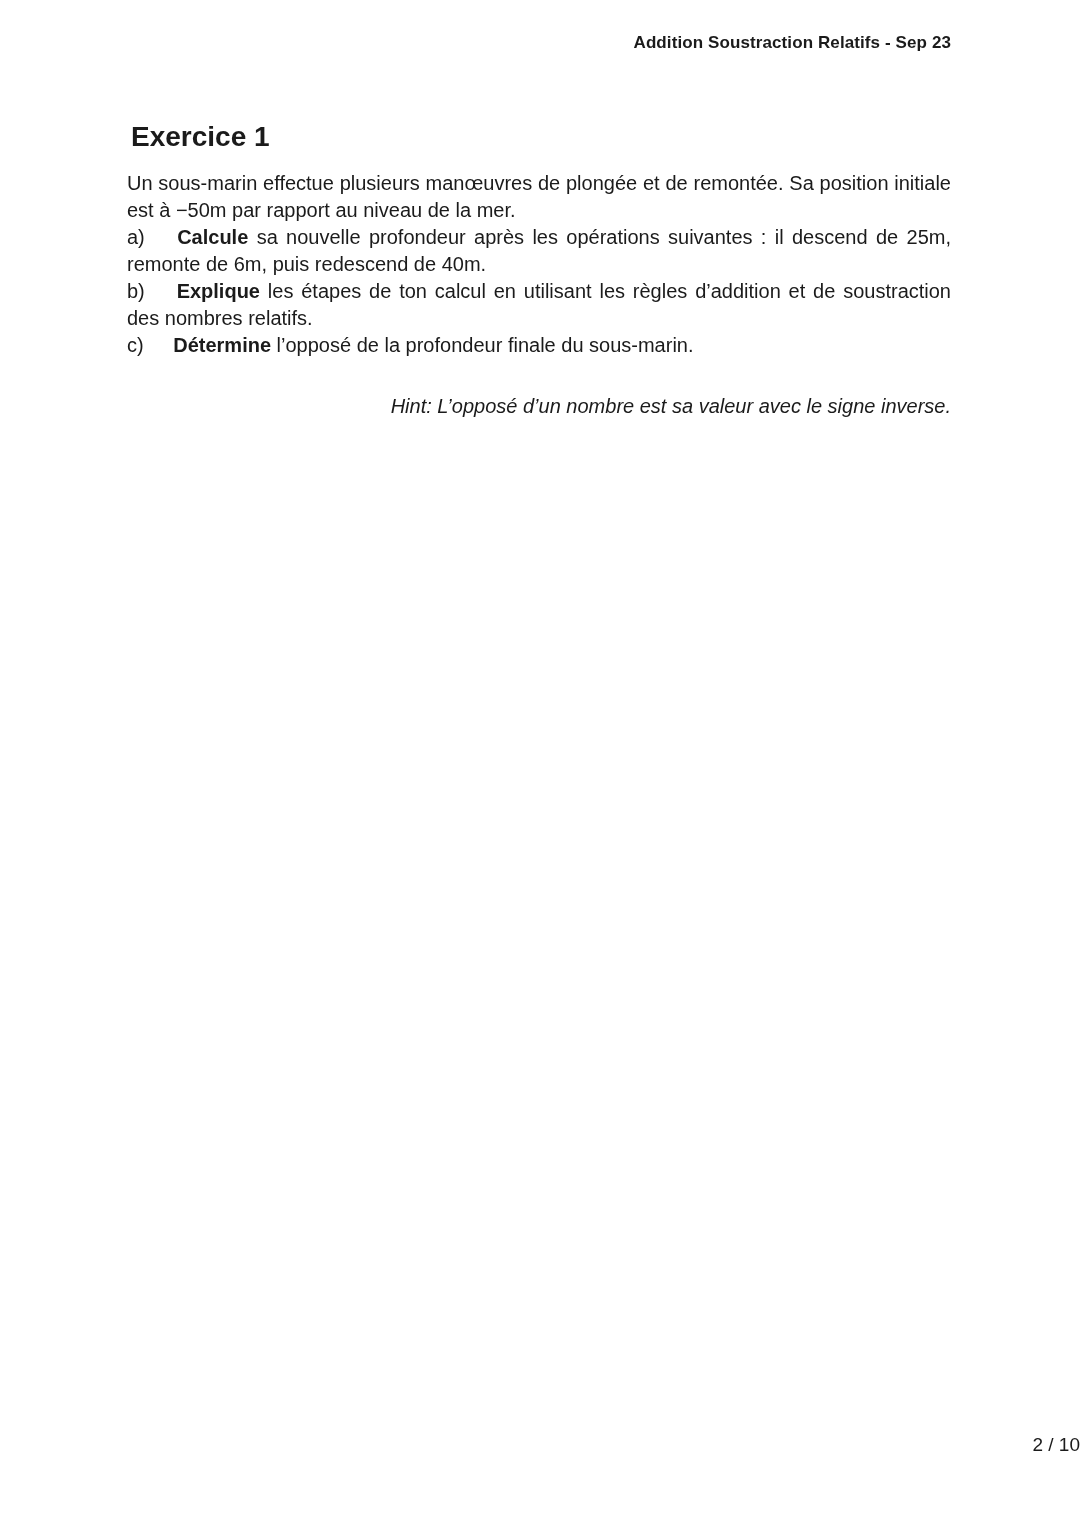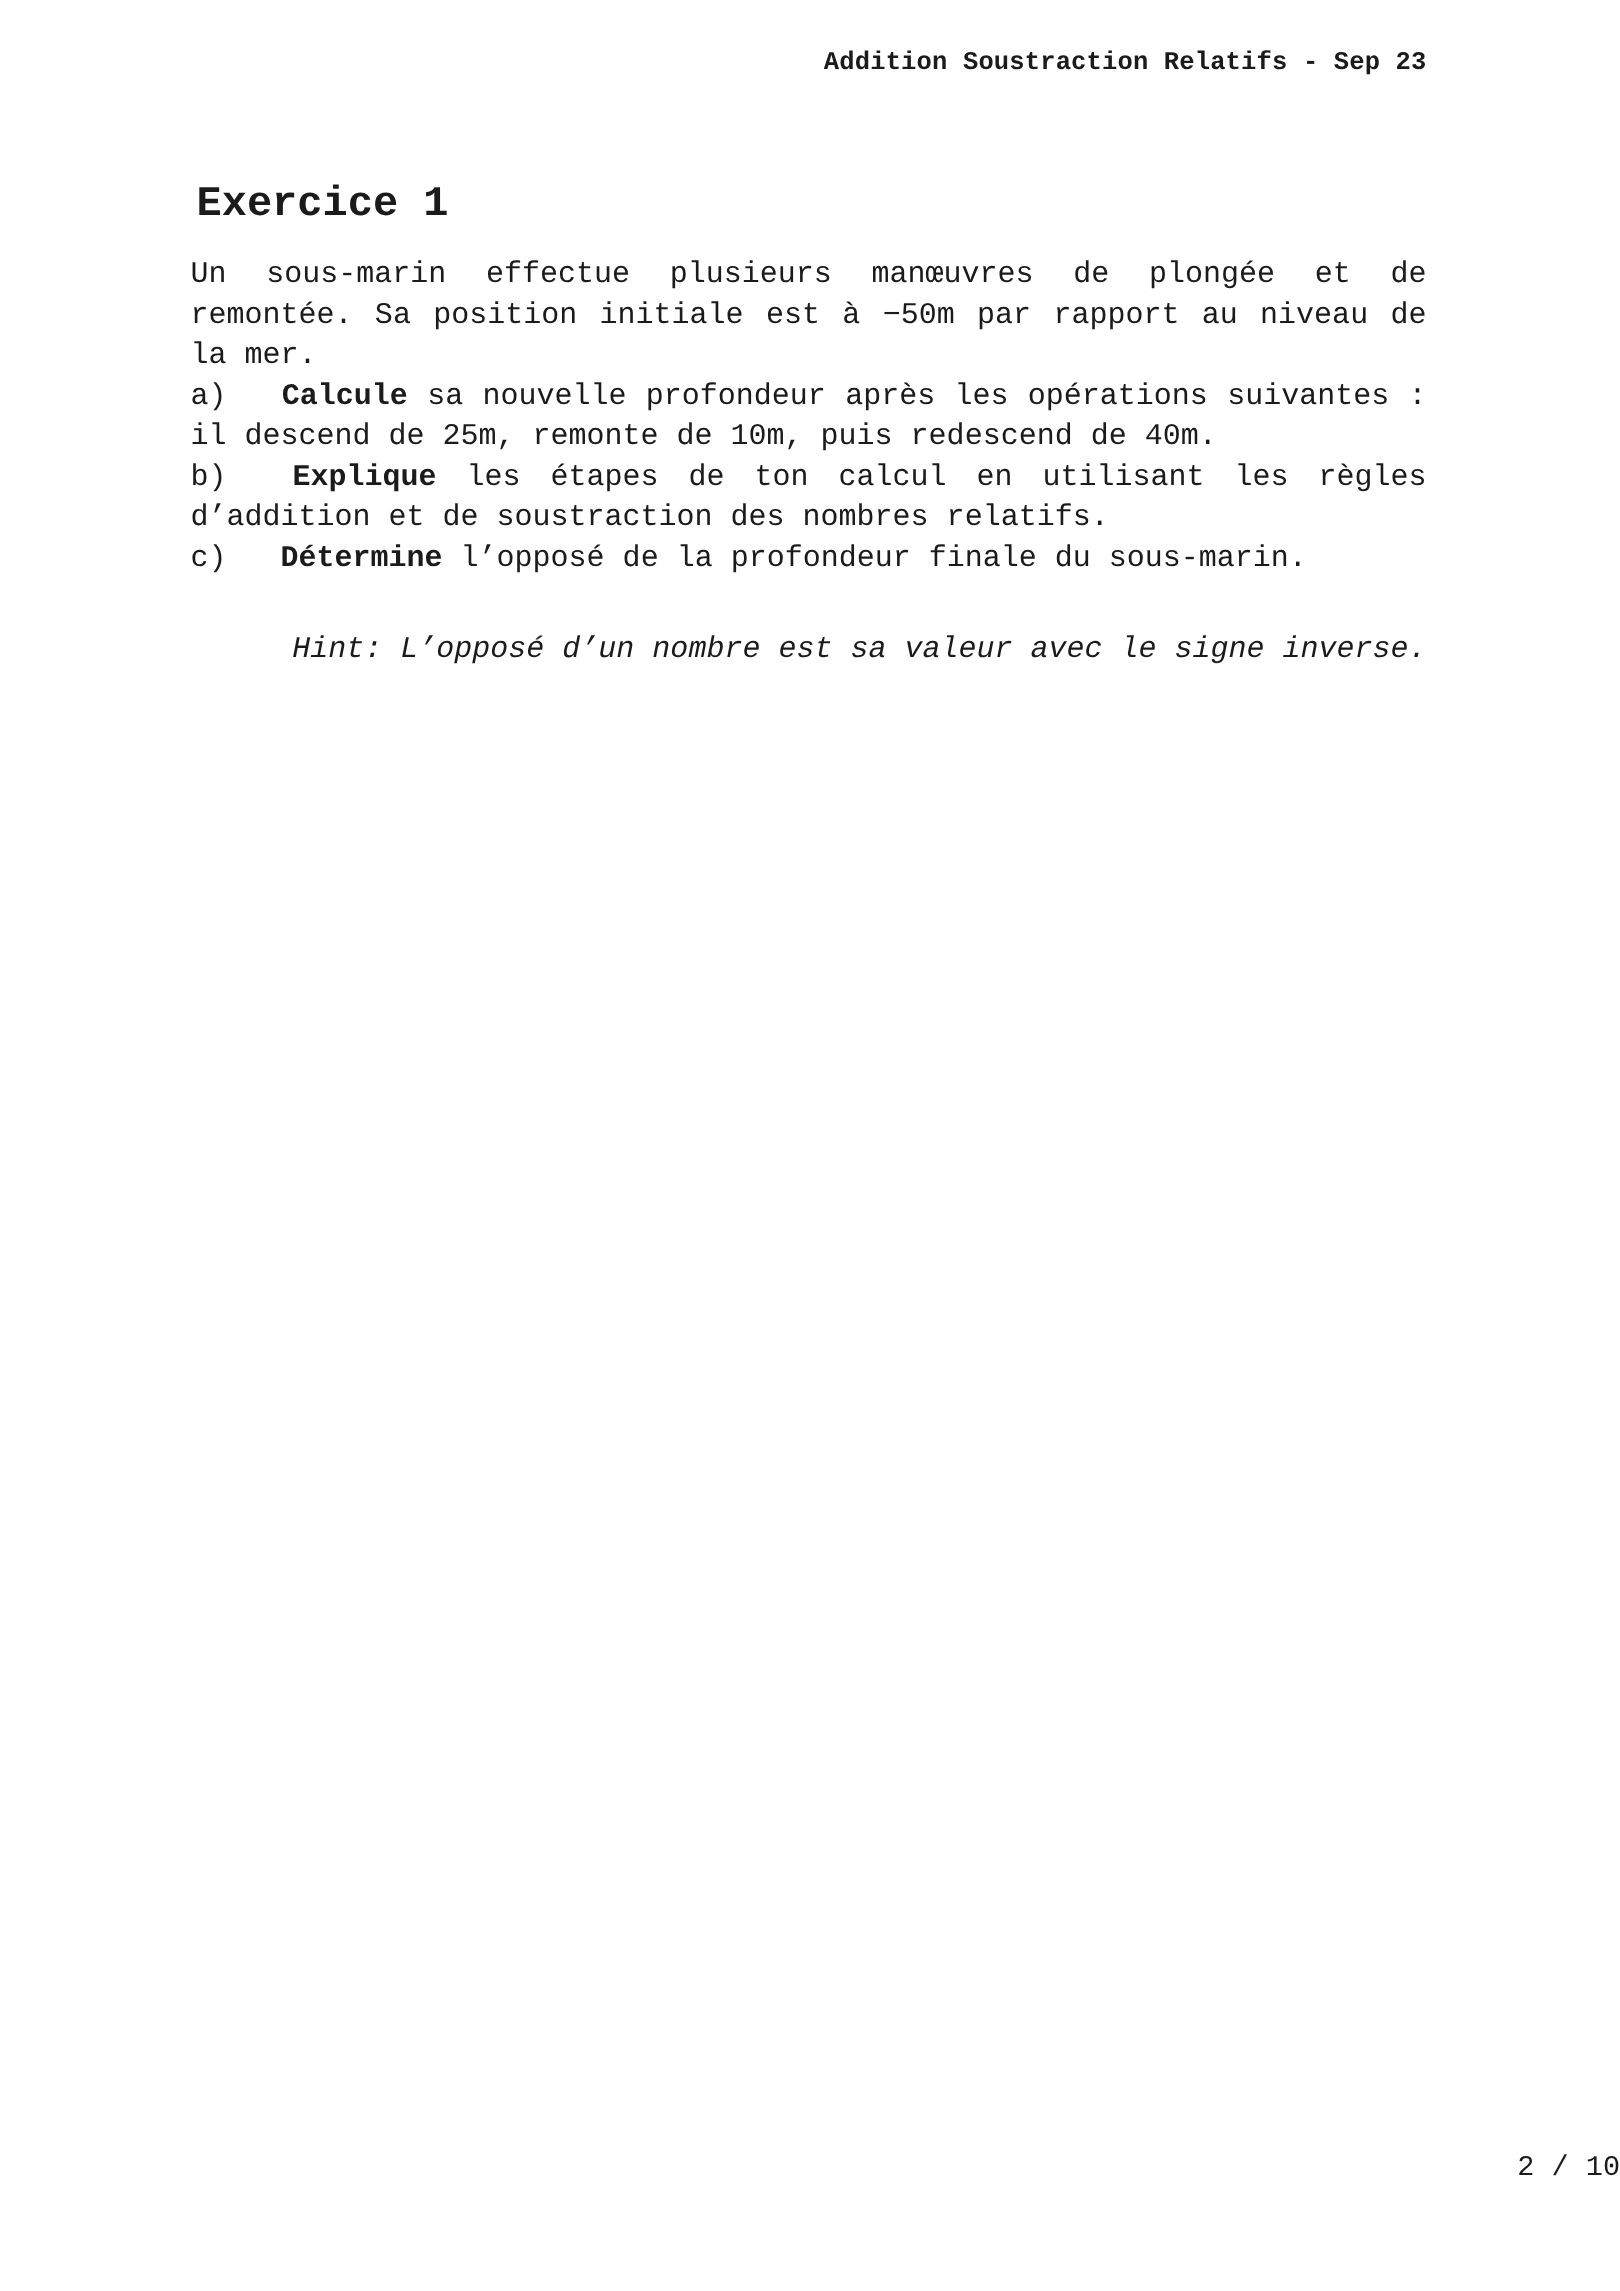--- a/index.html
+++ b/index.html
@@ -5,21 +5,21 @@
   html, body {
     margin: 0;
     padding: 0;
     background: #ffffff;
   }
   .page {
     position: relative;
     width: 1080px;
     height: 1527px;
     background: #ffffff;
-    font-family: Liberation Mono, monospace;
+    font-family: Liberation Sans, sans-serif;
     color: #1b1b1b;
     overflow: hidden;
   }
   .running-header {
     position: absolute;
     top: 33px;
     right: 129px;
     font-size: 17px;
     font-weight: 700;
     letter-spacing: 0.1px;
@@ -74,21 +74,21 @@
   <div class="running-header">Addition Soustraction Relatifs - Sep 23</div>
 
   <h1 class="exercise-title">Exercice 1</h1>
 
   <div class="body-text">
 
     <p class="para">Un sous-marin effectue plusieurs manœuvres de plongée et de remontée. Sa position initiale est à −50m par rapport au niveau de la mer.</p>
 
     <p class="para">
       <span>a)</span>
-      <b>Calcule</b><span> sa nouvelle profondeur après les opérations suivantes : il descend de 25m, remonte de 10m, puis redescend de 40m.</span>
+      <b>Calcule</b><span> sa nouvelle profondeur après les opérations suivantes : il descend de 25m, remonte de 6m, puis redescend de 40m.</span>
     </p>
 
     <p class="para">
       <span>b)</span>
       <b>Explique</b><span> les étapes de ton calcul en utilisant les règles d’addition et de soustraction des nombres relatifs.</span>
     </p>
 
     <p class="para">
       <span>c)</span>
       <b>Détermine</b><span> l’opposé de la profondeur finale du sous-marin.</span>

